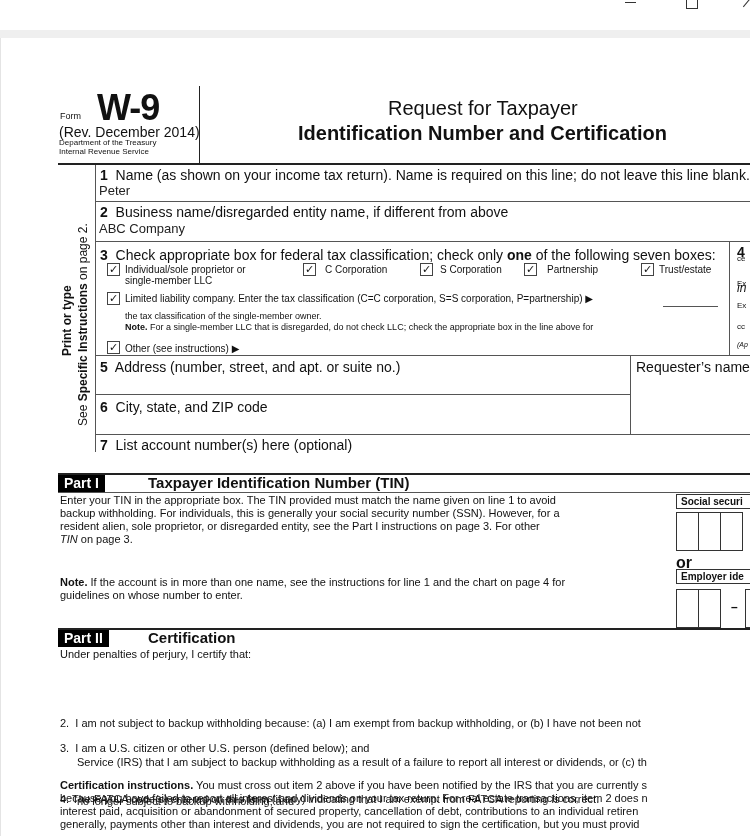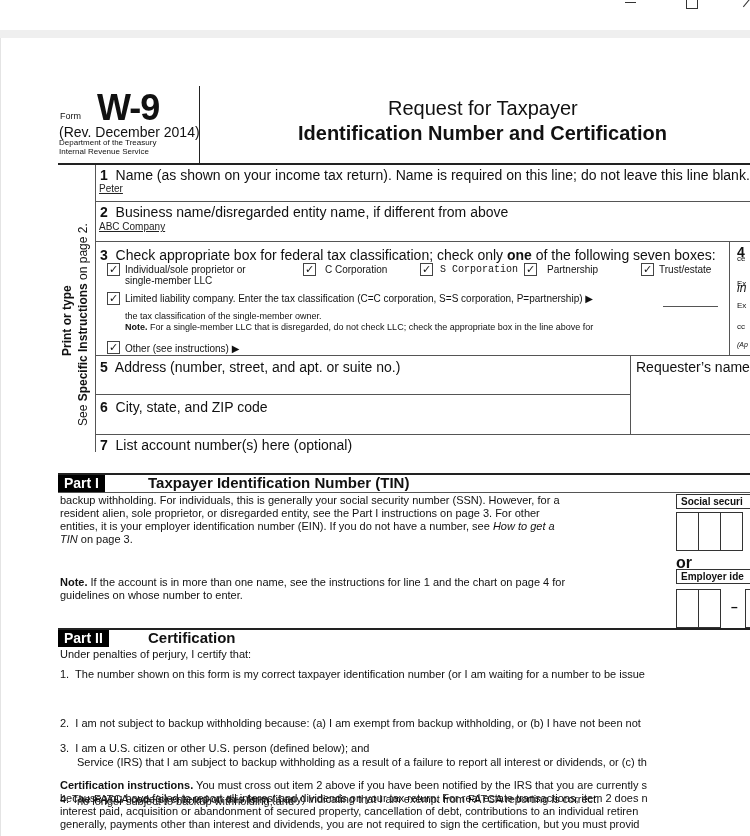--- a/index.html
+++ b/index.html
@@ -34,21 +34,21 @@
   .rule-thin { position: absolute; background: #555; }
 
   .side-text { position: absolute; left: 56px; top: 160px; width: 40px; height: 235px; }
   .side-text .v1, .side-text .v2 { position: absolute; white-space: nowrap; transform-origin: left top; transform: rotate(-90deg); }
   .side-text .v1 { left: 4px; top: 158px; font-size: 12px; font-weight: bold; }
   .side-text .v2 { left: 20px; top: 228px; font-size: 12px; }
   .side-text .v2 b { font-weight: bold; }
 
   .lbl { position: absolute; font-size: 14px; white-space: nowrap; }
   .lbl b { font-weight: bold; }
-  .val { position: absolute; font-size: 10px; color: #222; text-decoration: underline; }
+  .val { position: absolute; font-size: 13px; color: #222; }
 
   .cb { position: absolute; width: 13px; height: 13px; border: 1px solid #444; font-size: 11px; line-height: 11px; text-align: center; background: #fff; }
   .cb-text { position: absolute; font-size: 10px; white-space: nowrap; }
   .note { position: absolute; font-size: 9px; line-height: 11px; }
   .note b { font-weight: bold; }
 
   .part-tag { position: absolute; background: #000; color: #fff; font-weight: bold; font-size: 14px; padding: 0 6px; height: 17px; line-height: 17px; }
   .part-title { position: absolute; font-weight: bold; font-size: 15px; }
 
   .para { position: absolute; font-size: 11px; line-height: 13px; }
@@ -106,21 +106,21 @@
   <div class="cb" style="left:107px; top:225px;">✓</div>
   <div class="cb-text" style="left:125px; top:226px;">
       <div>Individual/sole proprietor or</div>
       <div>single-member LLC</div>
     </div>
 
   <div class="cb" style="left:303px; top:225px;">✓</div>
   <div class="cb-text" style="left:325px; top:226px;">C Corporation</div>
 
   <div class="cb" style="left:420px; top:225px;">✓</div>
-  <div class="cb-text" style="left:440px; top:226px;font-family:Liberation Mono, monospace;">S Corporation</div>
+  <div class="cb-text" style="left:440px; top:226px;">S Corporation</div>
 
   <div class="cb" style="left:524px; top:225px;">✓</div>
   <div class="cb-text" style="left:547px; top:226px;">Partnership</div>
 
   <div class="cb" style="left:641px; top:225px;">✓</div>
   <div class="cb-text" style="left:659px; top:226px;">Trust/estate</div>
 
   <div class="cb" style="left:107px; top:254px;">✓</div>
   <div class="cb-text" style="left:125px; top:255px;">Limited liability company. Enter the tax classification (C=C corporation, S=S corporation, P=partnership) ▶</div>
   <div class="rule-thin" style="left:663px; top:268px; width:55px; height:1px;"></div>
@@ -156,23 +156,23 @@
 
   <div class="lbl" style="left:100px; top:399px;"><b>7</b>&nbsp; <span>List account number(s) here (optional)</span></div>
   <div class="val" style="left:99px; top:413px; width:640px; height:18px;"></div>
 
   <div class="rule" style="left:58px; top:435px; width:692px; height:2px;"></div>
   <div class="part-tag" style="left:58px; top:437px;">Part I</div>
   <div class="part-title" style="left:148px; top:436px;text-align:right;">Taxpayer Identification Number (TIN)</div>
   <div class="rule-thin" style="left:58px; top:454px; width:692px; height:1px;"></div>
 
   <div class="para" style="left:60px; top:456px; width:620px;">
+    <div>Enter your TIN in the appropriate box. The TIN provided must match the name given on line 1 to avoid</div>
     <div>backup withholding. For individuals, this is generally your social security number (SSN). However, for a</div>
     <div>resident alien, sole proprietor, or disregarded entity, see the Part I instructions on page 3. For other</div>
-    <div><span>entities, it is your employer identification number (EIN). If you do not have a number, see </span><i>How to get a</i></div>
     <div><i>TIN</i><span> on page 3.</span></div>
   </div>
   <div class="para" style="left:60px; top:538px; width:620px;">
     <div><b>Note.</b><span> If the account is in more than one name, see the instructions for line 1 and the chart on page 4 for</span></div>
     <div>guidelines on whose number to enter.</div>
   </div>
 
   <div class="boxhdr" style="left:676px; top:456px; width:80px;">Social securi</div>
   <div class="digit" style="left:676px; top:474px;"></div>
   <div class="digit" style="left:698px; top:474px;"></div>
@@ -185,21 +185,20 @@
   <div class="digit" style="left:698px; top:551px;"></div>
   <div class="dash" style="left:731px; top:562px;">–</div>
   <div class="digit" style="left:745px; top:551px;"></div>
 
   <div class="rule" style="left:58px; top:590px; width:692px; height:2px;"></div>
   <div class="part-tag" style="left:58px; top:592px;">Part II</div>
   <div class="part-title" style="left:148px; top:591px;">Certification</div>
 
   <div class="para" style="left:60px; top:610px;">Under penalties of perjury, I certify that:</div>
 
-  <div class="para" style="left:60px; top:630px; white-space:pre;">1.  The number shown on this form is my correct taxpayer identification number (or I am waiting for a number to be issue</div>
   <div class="para" style="left:60px; top:653px; white-space:pre;">
     <div>2.  I am not subject to backup withholding because: (a) I am exempt from backup withholding, or (b) I have not been not</div>
     <div style="padding-left:17px;">Service (IRS) that I am subject to backup withholding as a result of a failure to report all interest or dividends, or (c) th</div>
     <div style="padding-left:17px;">no longer subject to backup withholding; and</div>
   </div>
   <div class="para" style="left:60px; top:704px; white-space:pre;">3.  I am a U.S. citizen or other U.S. person (defined below); and</div>
   <div class="para" style="left:60px; top:723px; white-space:pre;margin-top:32px;">4. The FATCA code(s) entered on this form (if any) indicating that I am exempt from FATCA reporting is correct.</div>
 
   <div class="para" style="left:60px; top:741px; white-space:nowrap;">
     <div><b>Certification instructions.</b><span> You must cross out item 2 above if you have been notified by the IRS that you are currently s</span></div>

